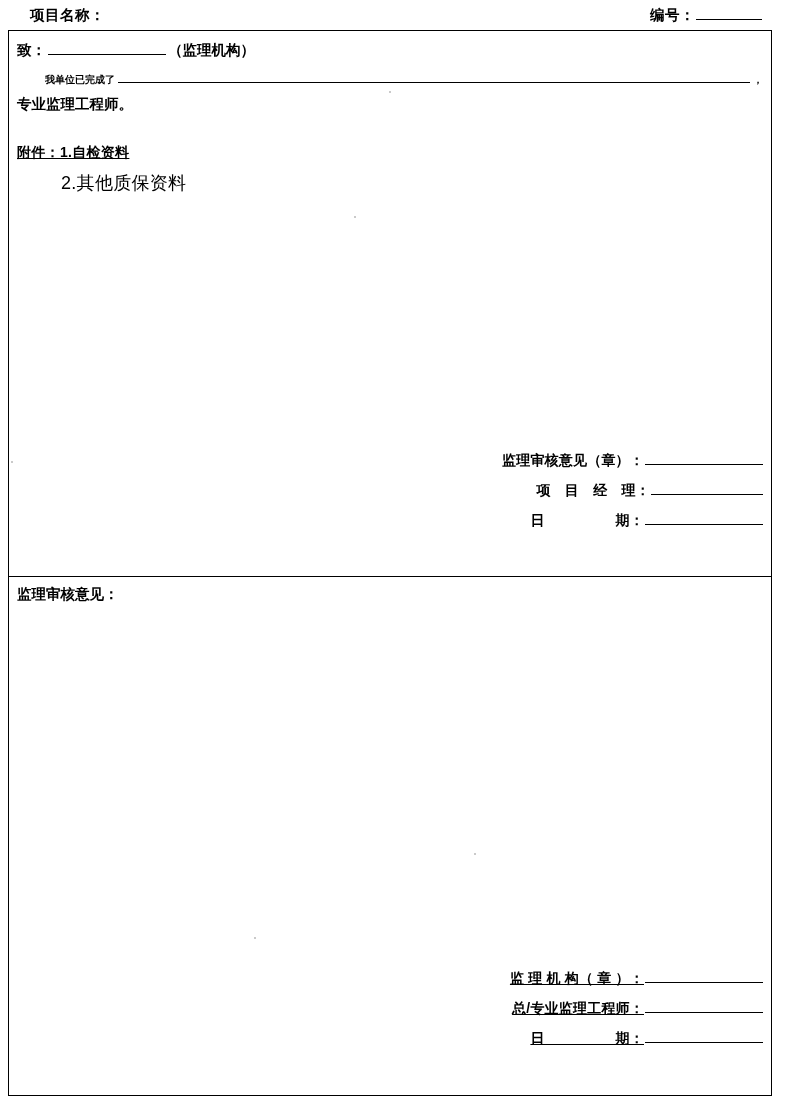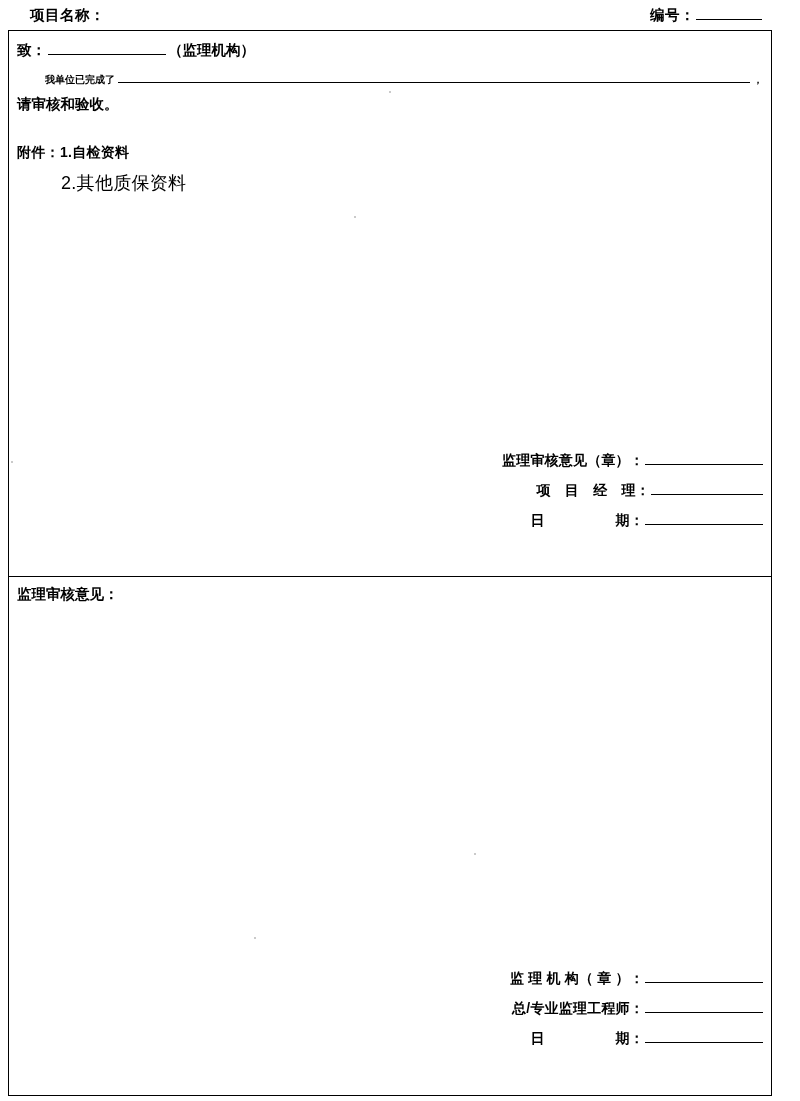--- a/index.html
+++ b/index.html
@@ -124,20 +124,21 @@
     font-weight: bold;
   }
 
   .attach1 {
     position: absolute;
     left: 8px;
     top: 113px;
     font-size: 14px;
     font-weight: bold;
     letter-spacing: 0.3px;
+    text-decoration: underline;
   }
   .attach2 {
     position: absolute;
     left: 52px;
     top: 140px;
     font-size: 18px;
     font-weight: normal;
     letter-spacing: 0.3px;
   }
 
@@ -213,21 +214,21 @@
         <span>（监理机构）</span>
       </div>
 
       <div class="line-body1">
         <span class="indent"></span>
         <span>我单位已完成了</span>
         <span class="blank-grow"></span>
         <span>，</span>
       </div>
 
-      <div class="line-body2">请审核和验收。</div>
+      <div class="line-body2">专业监理工程师。</div>
 
       <div class="attach1">附件：1.自检资料</div>
       <div class="attach2">2.其他质保资料</div>
 
       <div class="speck" style="left:380px; top:60px;"></div>
       <div class="speck" style="left:345px; top:185px;"></div>
       <div class="speck" style="left:2px; top:430px;"></div>
 
       <div class="sign-block" style="top: 420px;">
         <div class="sign-row">
@@ -244,21 +245,21 @@
         </div>
       </div>
     </div>
 
     <div class="section-bottom">
       <div class="sec2-title">监理审核意见：</div>
 
       <div class="speck" style="left:465px; top:276px;"></div>
       <div class="speck" style="left:245px; top:360px;"></div>
 
-      <div class="sign-block" style="top: 392px;">
+      <div class="sign-block" style="top: 392px; text-decoration: underline;">
         <div class="sign-row">
           <span class="sign-label spread3">监 理 机 构（ 章 ）：</span>
           <span class="sign-blank"></span>
         </div>
         <div class="sign-row">
           <span class="sign-label spread3">总/专业监理工程师：</span>
           <span class="sign-blank"></span>
         </div>
         <div class="sign-row">
           <span class="sign-label spread3">日　　　　　期：</span>

